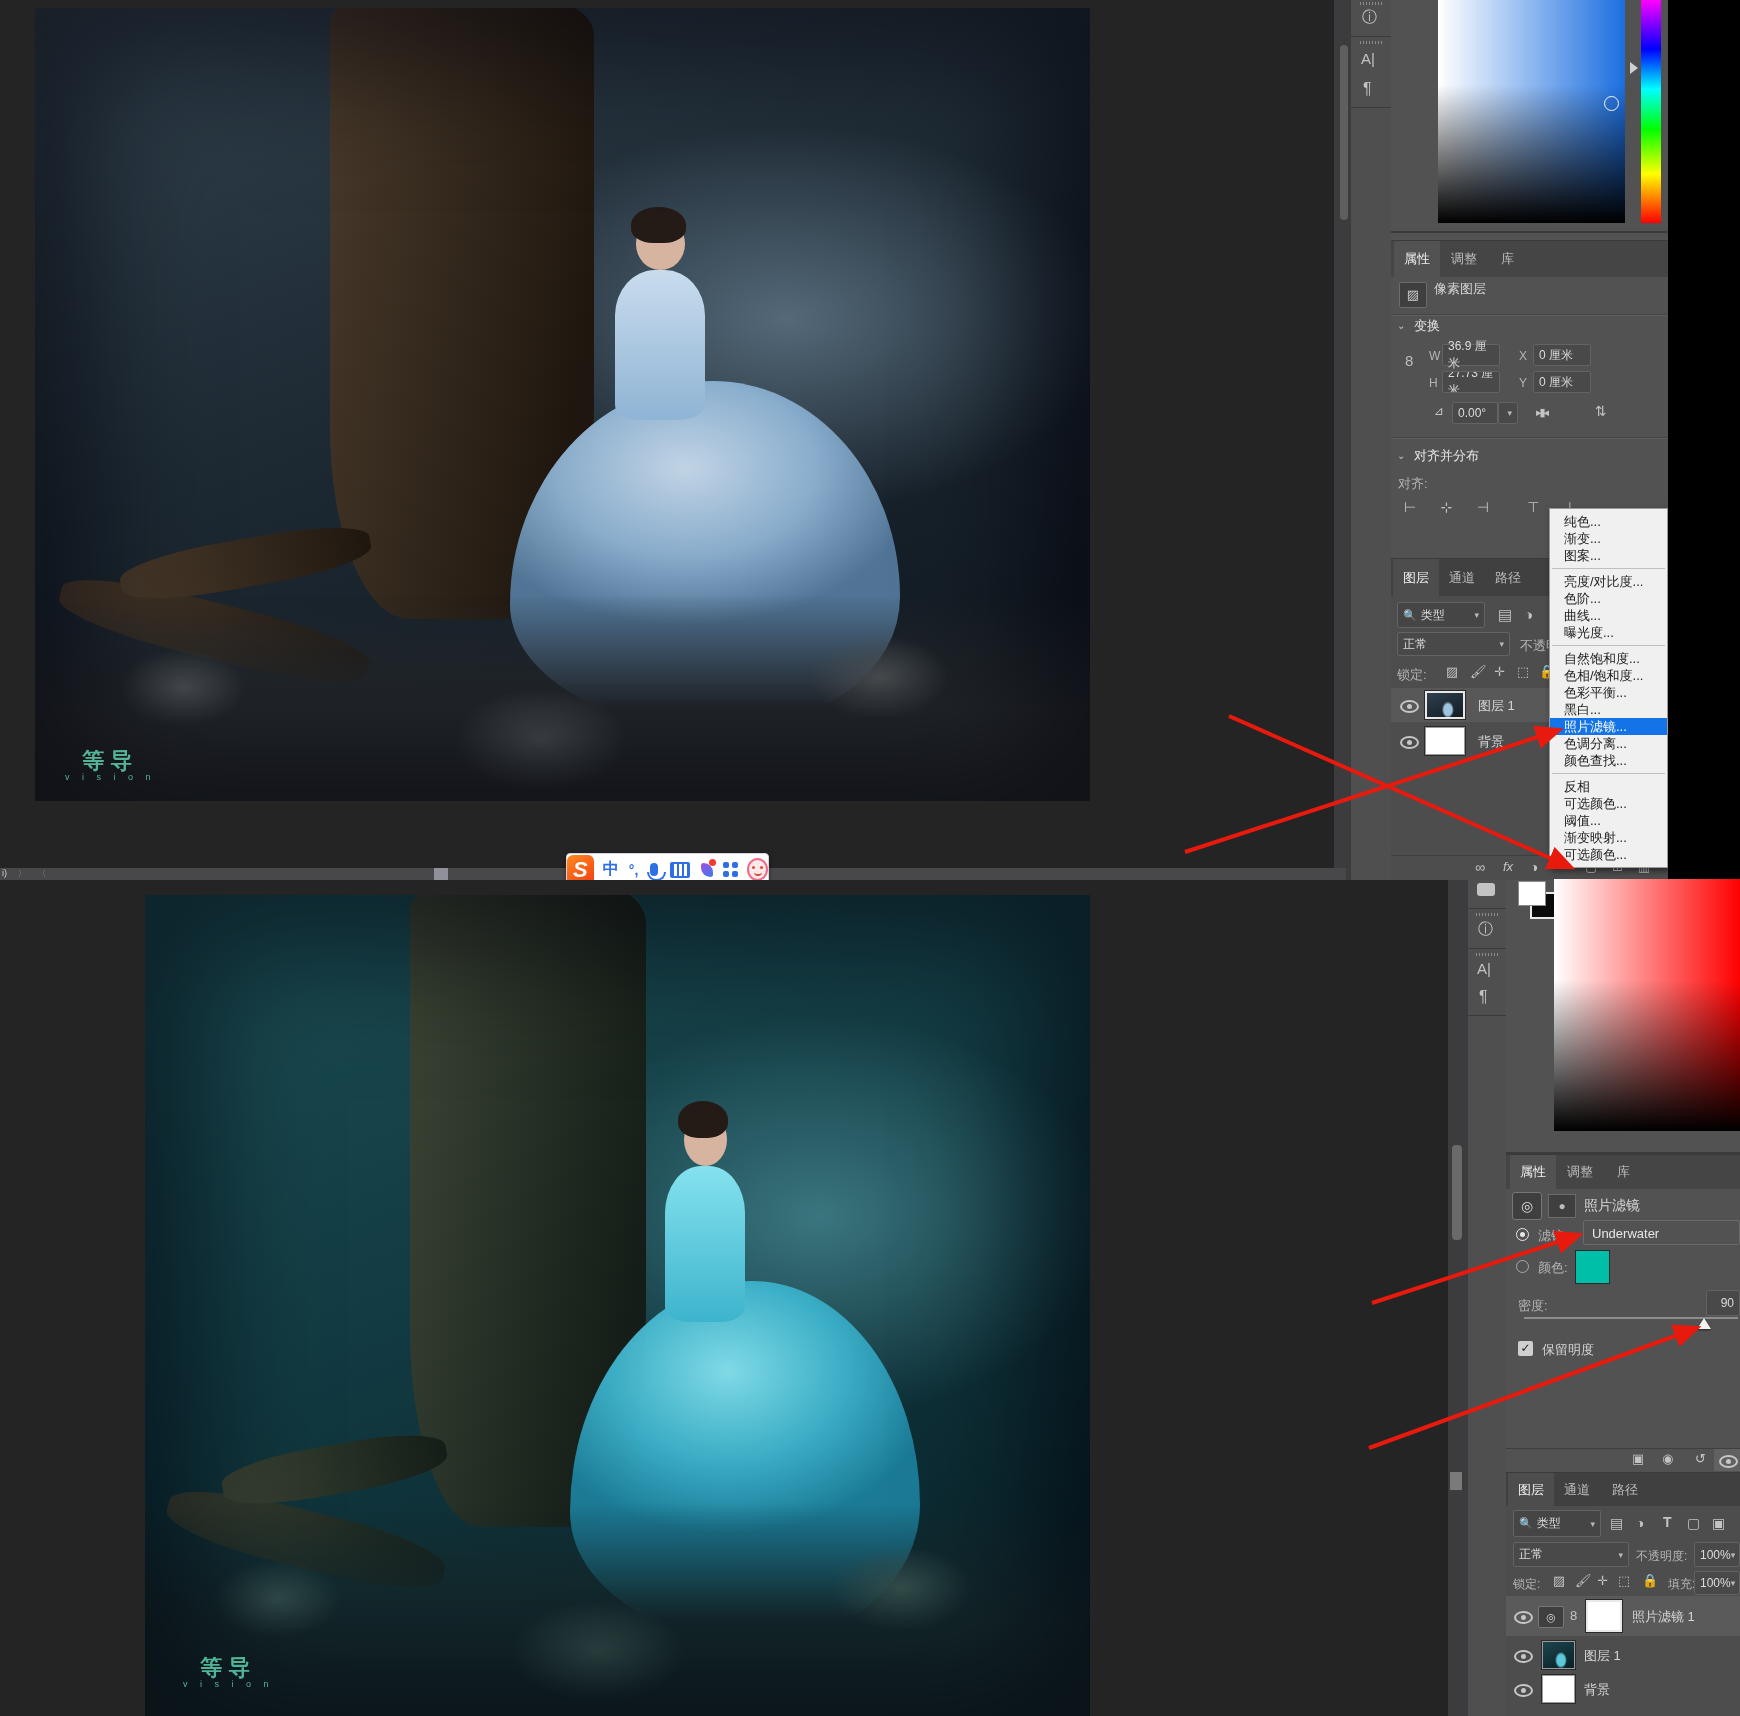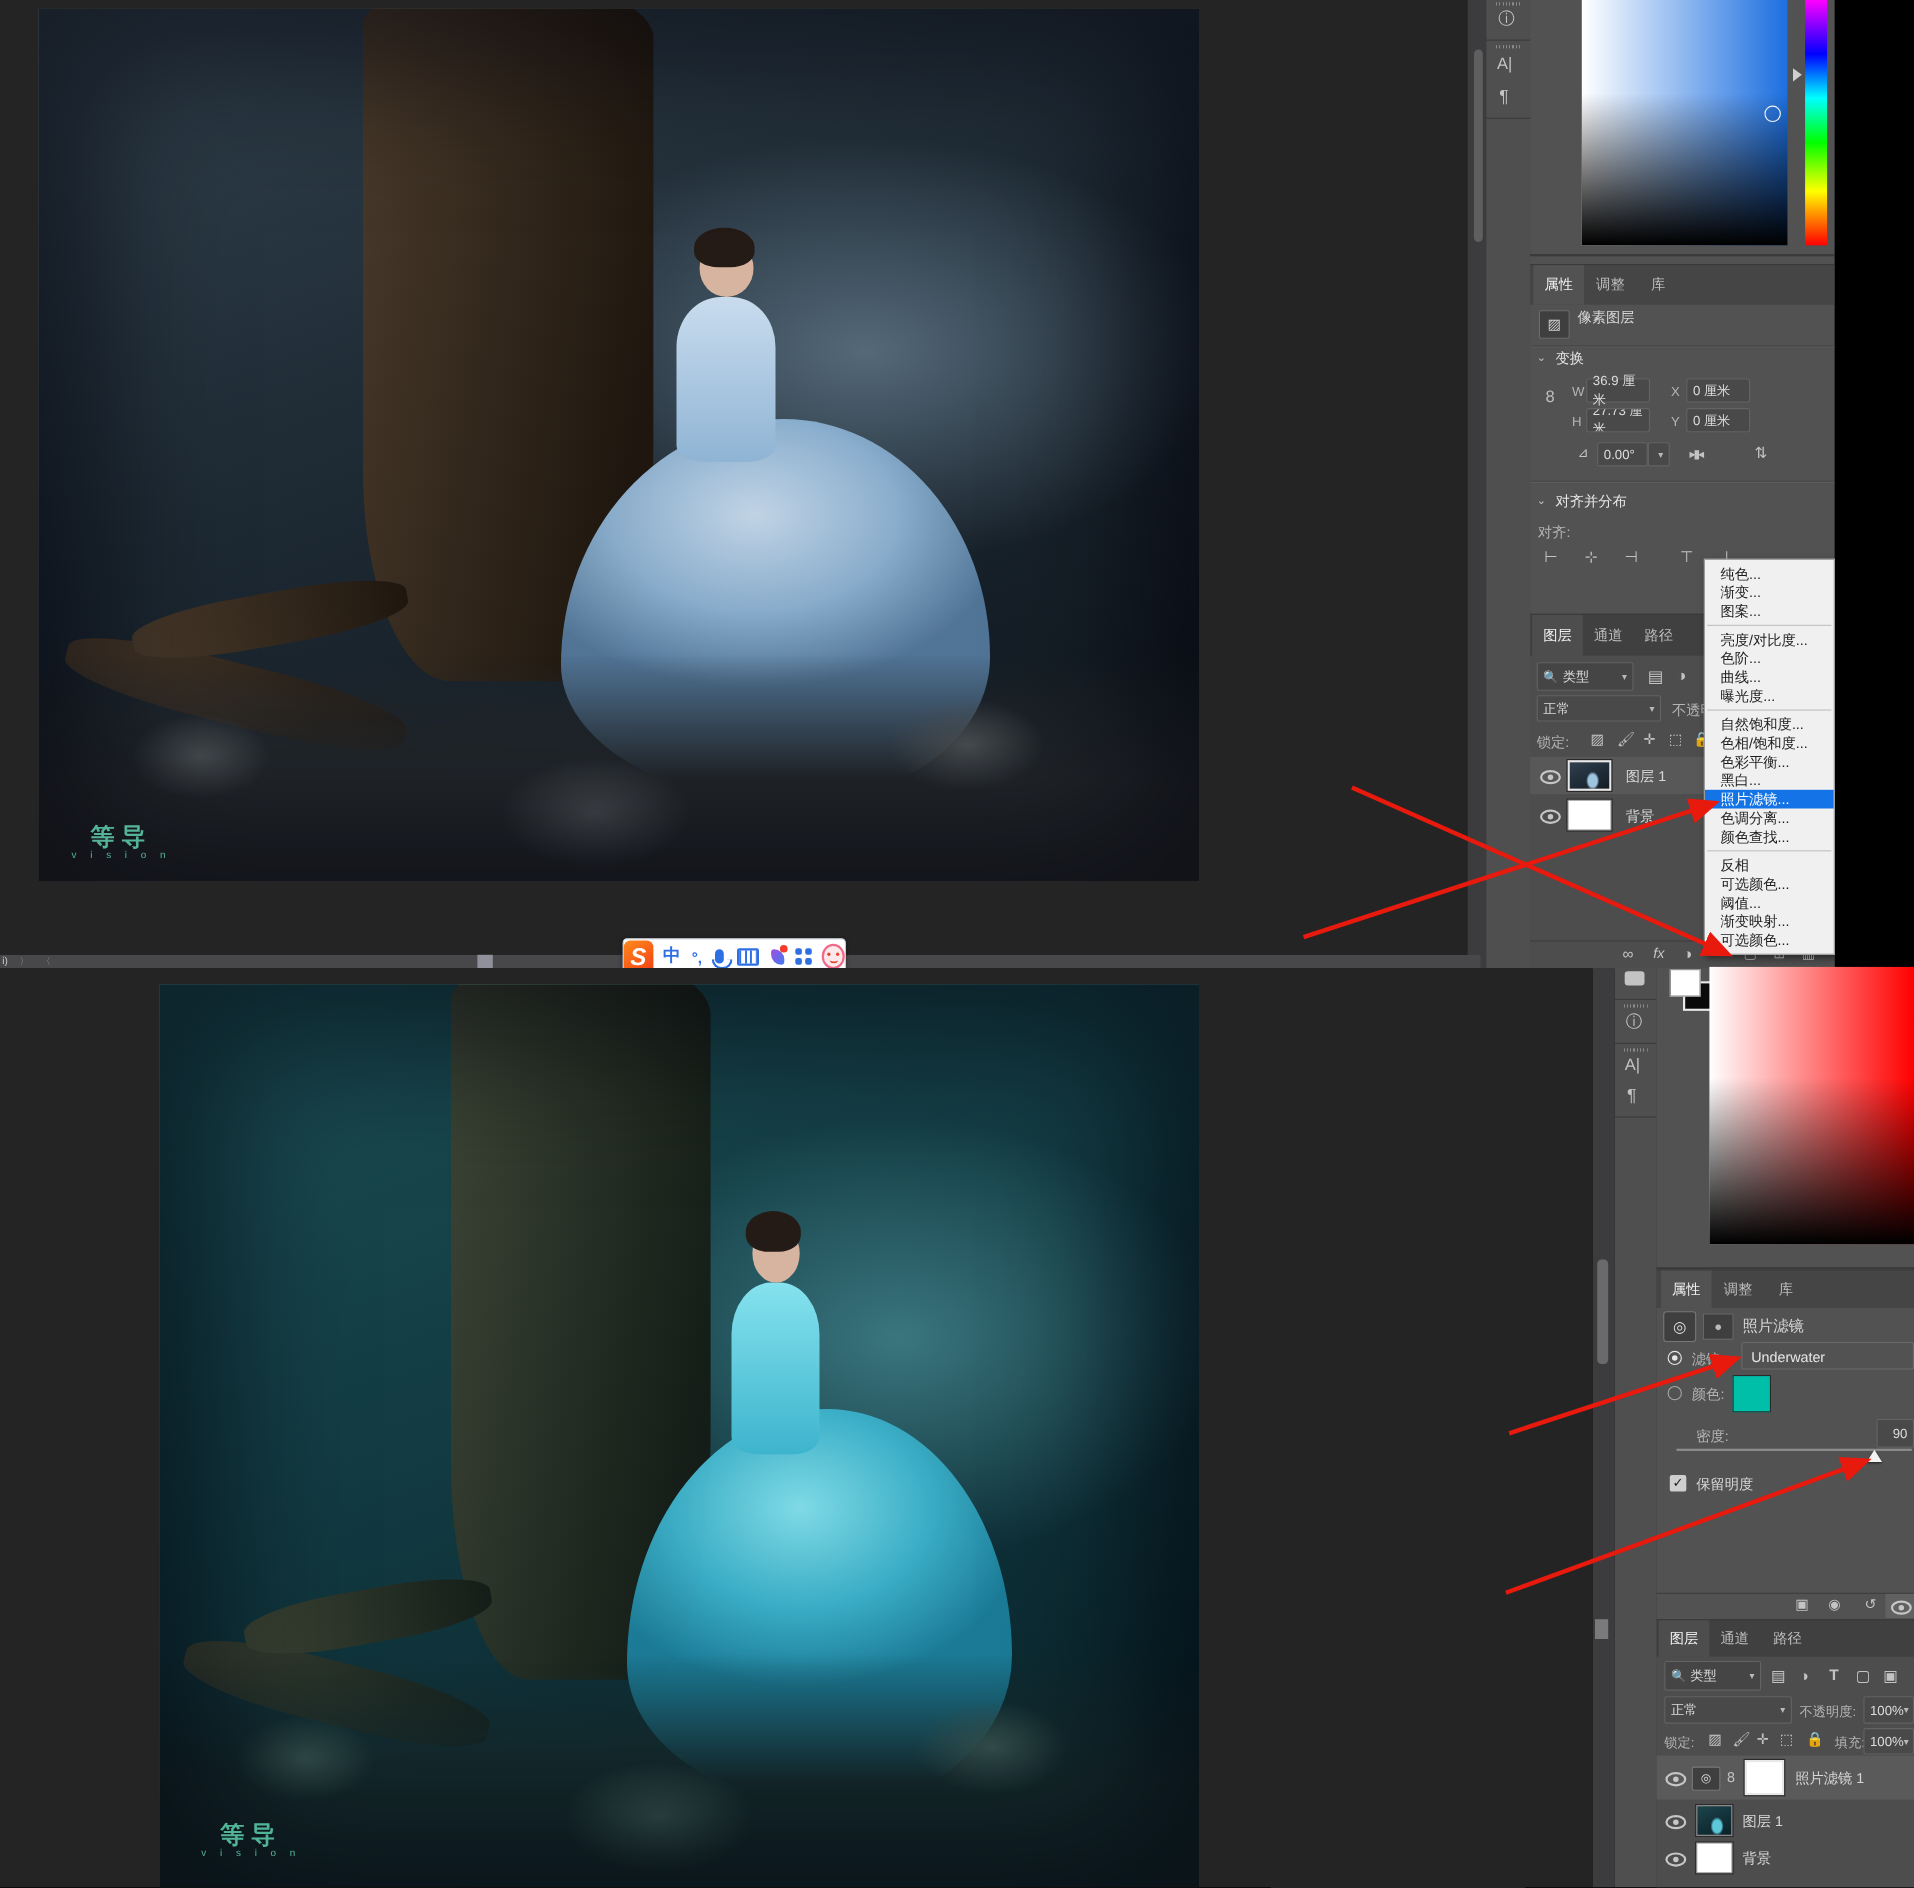--- a/index.html
+++ b/index.html
@@ -362,21 +362,21 @@
       <div class="radio on" style="left:10px;top:348px;"></div>
       <div class="abs dim" style="left:32px;top:347px;font-size:13px;">滤镜:</div>
       <div class="abs" style="left:77px;top:340px;width:157px;height:25px;border:1px solid #6a6a6a;border-radius:2px;color:#e6e6e6;font-size:13px;line-height:25px;padding-left:8px;box-sizing:border-box;">
         <span>Underwater</span>
       </div>
 
       <div class="radio" style="left:10px;top:380px;"></div>
       <div class="abs dim" style="left:32px;top:379px;font-size:13px;">颜色:</div>
       <div class="abs" style="left:69px;top:370px;width:33px;height:32px;background:var(--teal_swatch);border:1px solid #2a2a2a;"></div>
 
-      <div class="abs dim" style="left:12px;top:417px;font-size:13px;margin-left:24px;">密度:</div>
+      <div class="abs dim" style="left:12px;top:417px;font-size:13px;">密度:</div>
       <div class="field" style="left:200px;top:410px;width:34px;height:26px;justify-content:flex-end;">
         <span>90</span>
       </div>
       <div class="abs" style="left:18px;top:437px;width:214px;height:2px;background:#8d8d8d;"></div>
       <div class="abs tri-up" style="left:191px;top:438px;"></div>
 
       <div class="chk" style="left:12px;top:461px;">✓</div>
       <div class="abs txt" style="left:36px;top:461px;">保留明度</div>
 
       <div class="abs" style="left:0;top:568px;width:234px;height:22px;border-top:1px solid #3e3e3e;">

